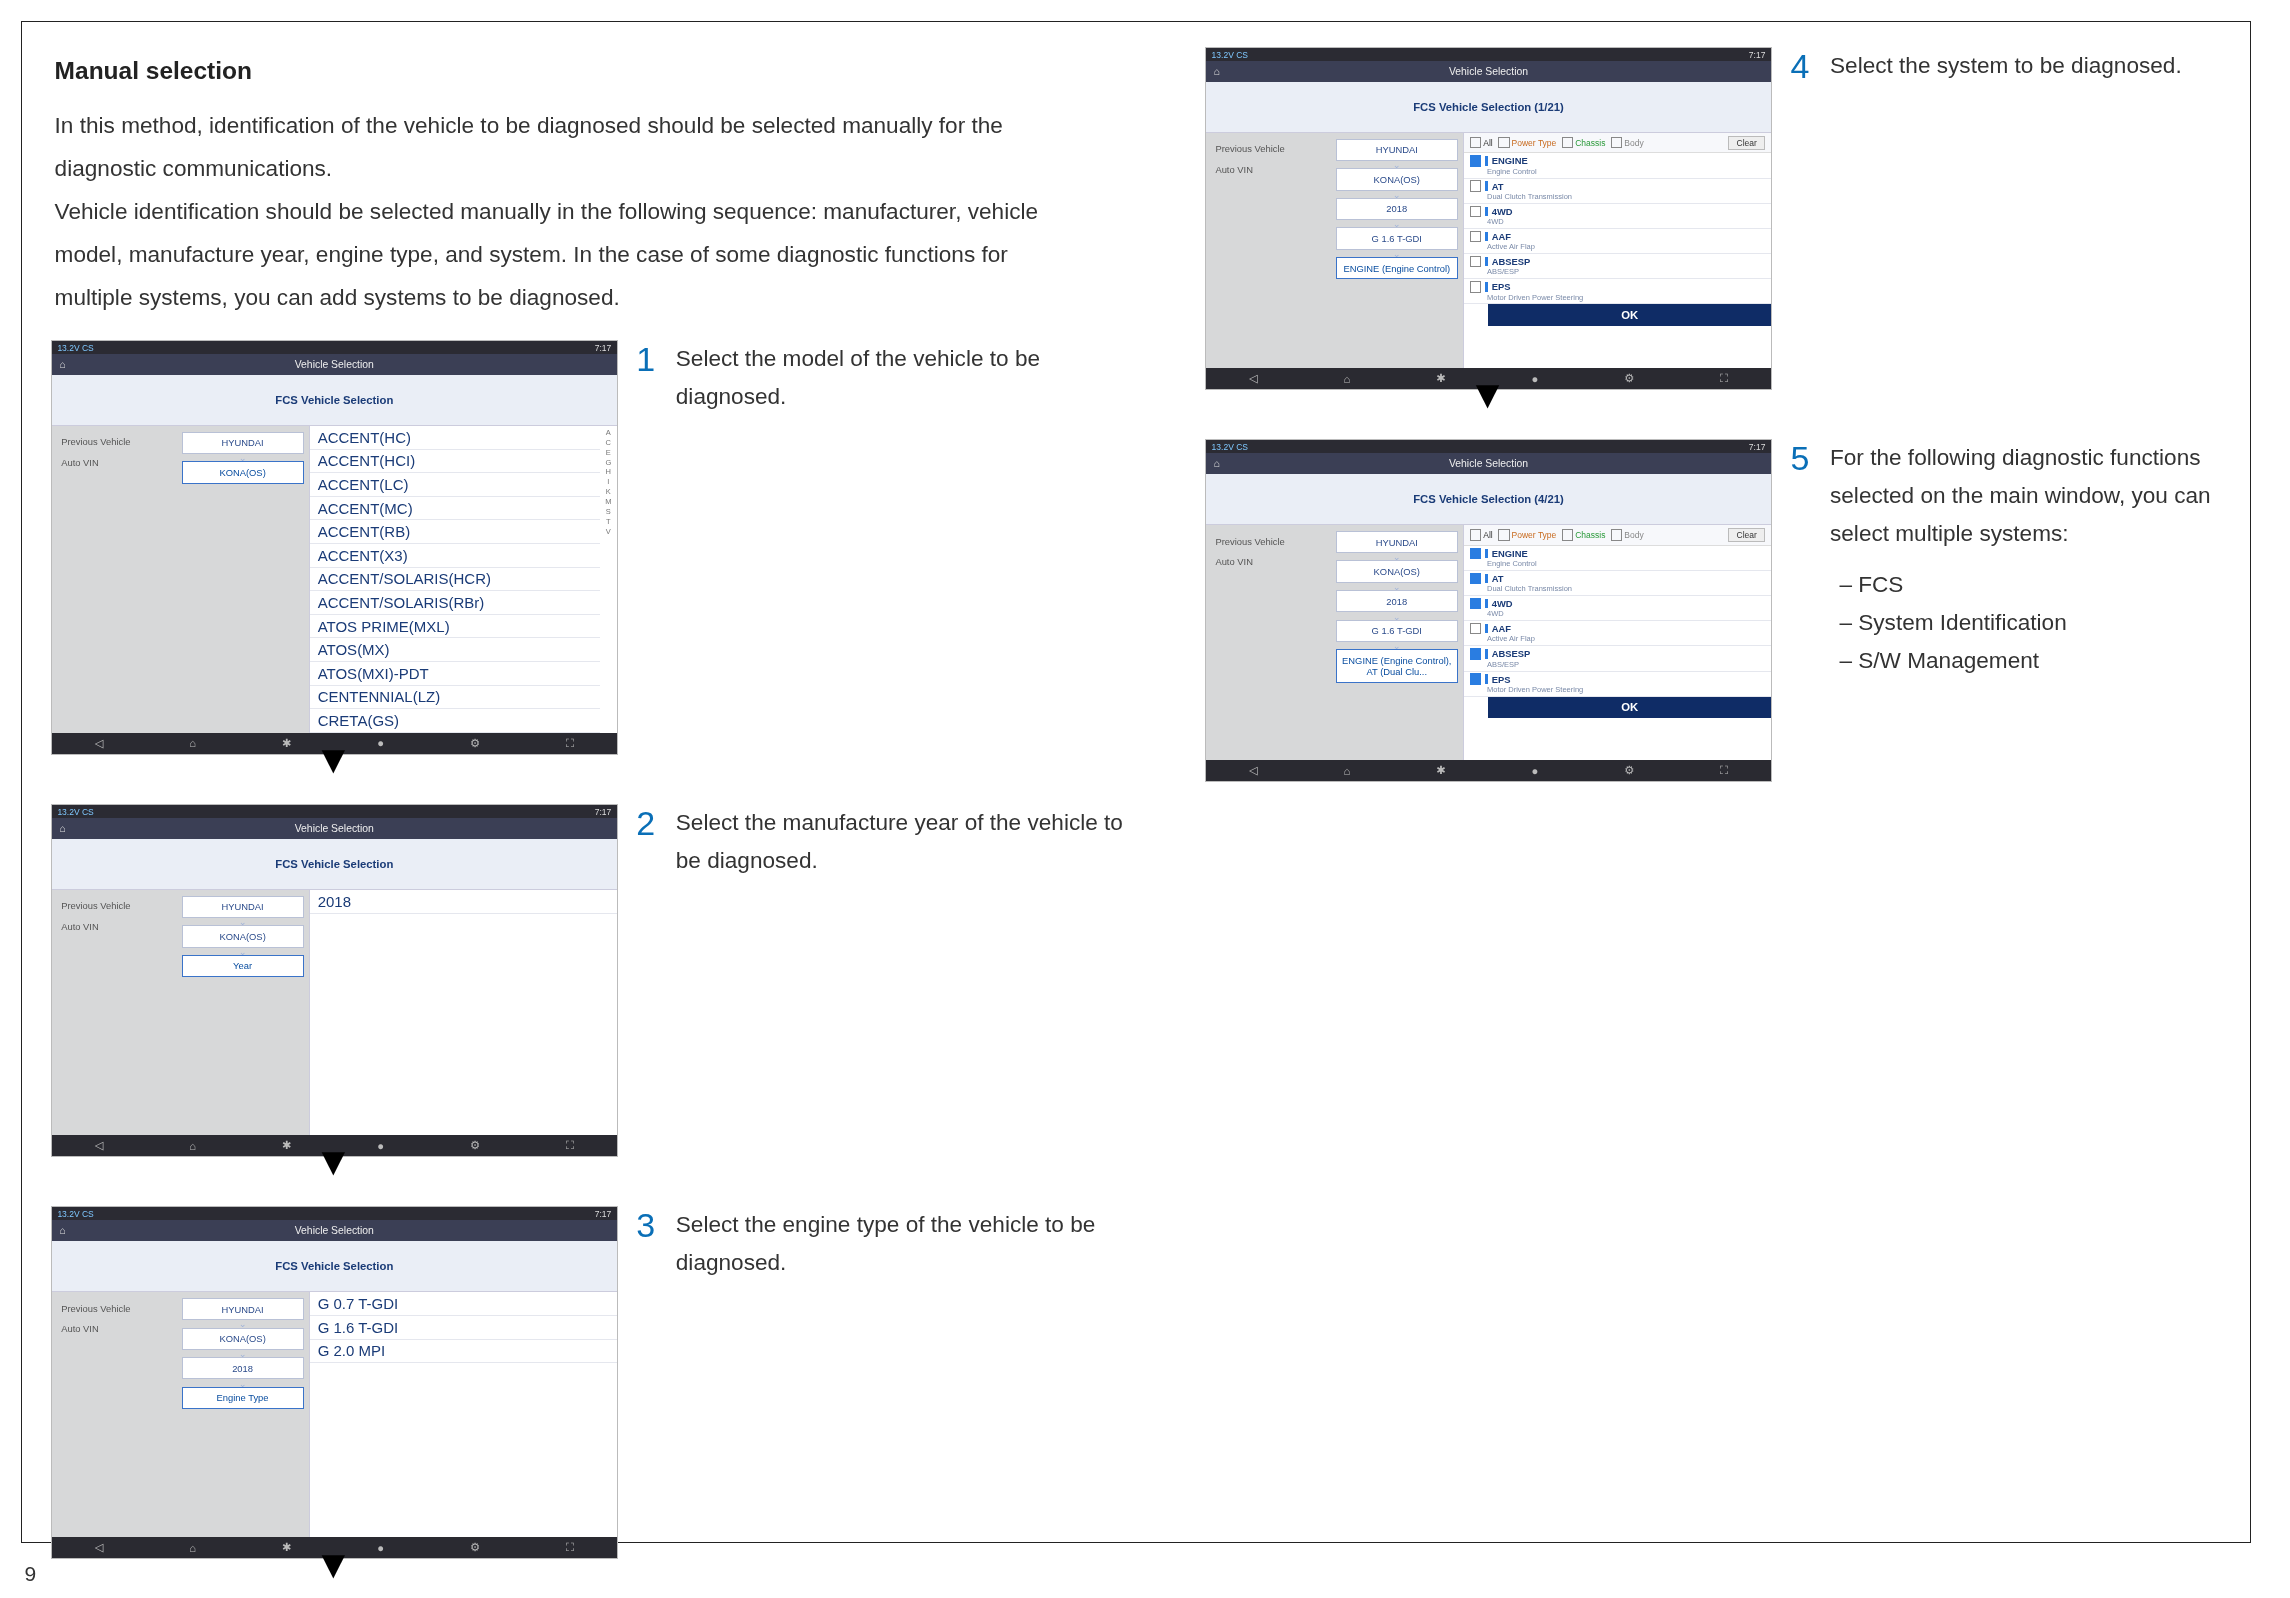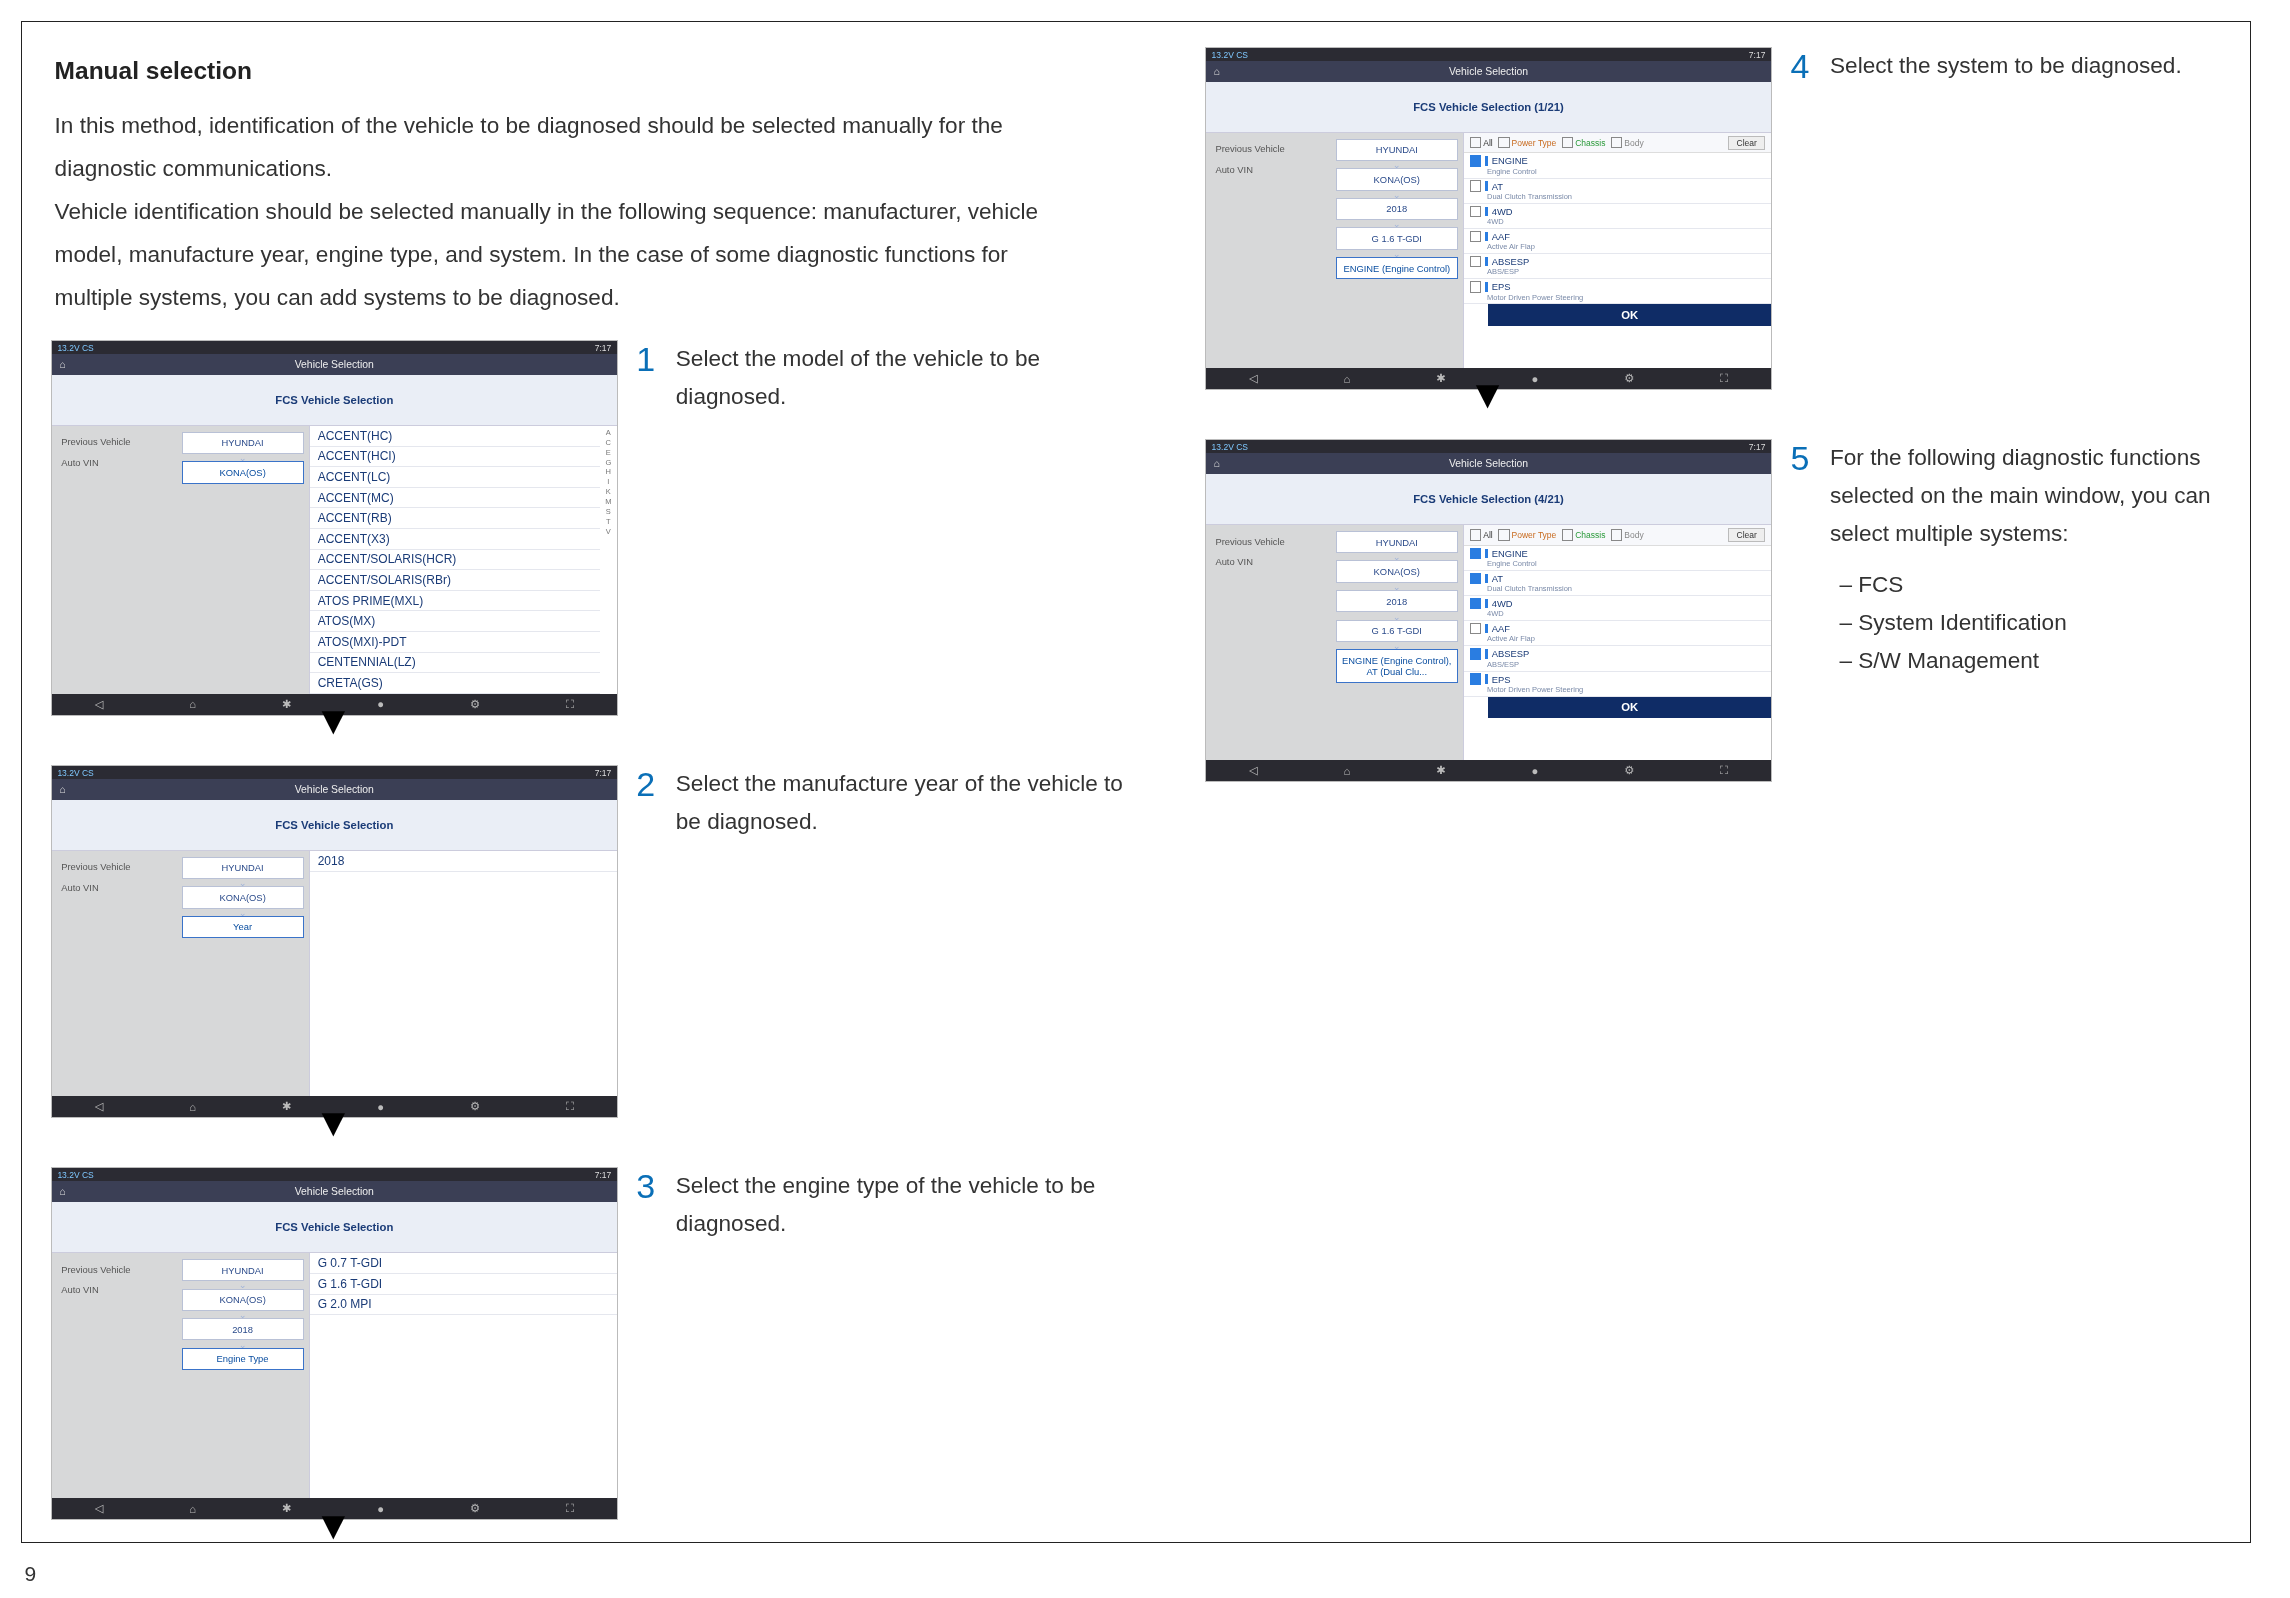--- a/index.html
+++ b/index.html
@@ -33,31 +33,31 @@
   .t-subtitle{background:#eaeef6;color:#1a3b77;font-weight:bold;text-align:center;font-size:11.3px;padding:19px 0;border-bottom:0.9px solid #ccd;}
   .t-body{display:flex;min-height:235px;background:#d7d8d9;}
   .t-body.tall{min-height:245px;}
   .t-sidebar{width:113px;padding:7.5px 5.6px;display:flex;flex-direction:column;gap:3.8px;font-size:9.4px;color:#555;}
   .t-sidebar .lbl{padding:2.8px 3.8px;}
   .t-crumbcol{width:122px;padding:5.6px;display:flex;flex-direction:column;gap:0;}
   .t-crumb{background:#fff;border:0.9px solid #b9c1d6;color:#2a4a8a;text-align:center;padding:4.7px 1.9px;font-size:9.4px;position:relative;}
   .t-crumb.active{border:0.9px solid #3a73c9;color:#0a4ea0;}
   .t-crumb-sep{text-align:center;color:#9fb3d9;font-size:9.4px;margin:-1.9px 0;}
   .t-main{flex:1;background:#fff;border-left:0.9px solid #ccd;overflow:hidden;}
-  .t-row{border-bottom:0.9px solid #e5e7ee;padding:2.8px 7.5px;font-size:12px;color:#1a3b77;display:flex;justify-content:space-between;}
+  .t-row{border-bottom:0.9px solid #e5e7ee;padding:2.8px 7.5px;font-size:15px;color:#1a3b77;display:flex;justify-content:space-between;}
   .t-navbar{height:21px;background:#2a2a31;display:flex;justify-content:space-around;align-items:center;color:#bbb;font-size:11.3px;}
   .az{width:17px;display:flex;flex-direction:column;font-size:7.5px;color:#777;align-items:center;gap:0.9px;padding-top:1.9px;}
 
   .t-filterbar{display:flex;align-items:center;gap:5.6px;padding:2.8px 5.6px;background:#f7f8fb;border-bottom:0.9px solid #ddd;font-size:8.5px;}
   .t-chk{display:inline-flex;align-items:center;gap:1.9px;}
   .t-chk .box{width:9.4px;height:9.4px;border:0.9px solid #888;display:inline-block;}
   .t-chk .box.on{background:#2a7de1;border-color:#2a7de1;}
   .t-clear{margin-left:auto;background:#eee;border:0.9px solid #bbb;padding:0.9px 7.5px;color:#333;}
   .t-sys{border-bottom:0.9px solid #e5e7ee;padding:1.9px 5.6px;}
-  .t-sys .name{font-size:9.4px;color:#1a3b77;font-weight:normal;display:flex;align-items:center;gap:3.8px;}
+  .t-sys .name{font-size:9.4px;color:#1a3b77;font-weight:bold;display:flex;align-items:center;gap:3.8px;}
   .t-sys .name .bar{width:2.8px;height:9.4px;background:#2a7de1;display:inline-block;}
   .t-sys .sub{font-size:7.5px;color:#7a8aa8;margin-left:17px;}
   .t-ok{background:#0f2c66;color:#fff;text-align:center;padding:4.7px 0;font-size:11.3px;font-weight:bold;margin-left:24px;}
 </style>
 </head>
 <body>
 
 <div class="page">
   <div class="frame"></div>
   <div class="pagenum">9</div>

